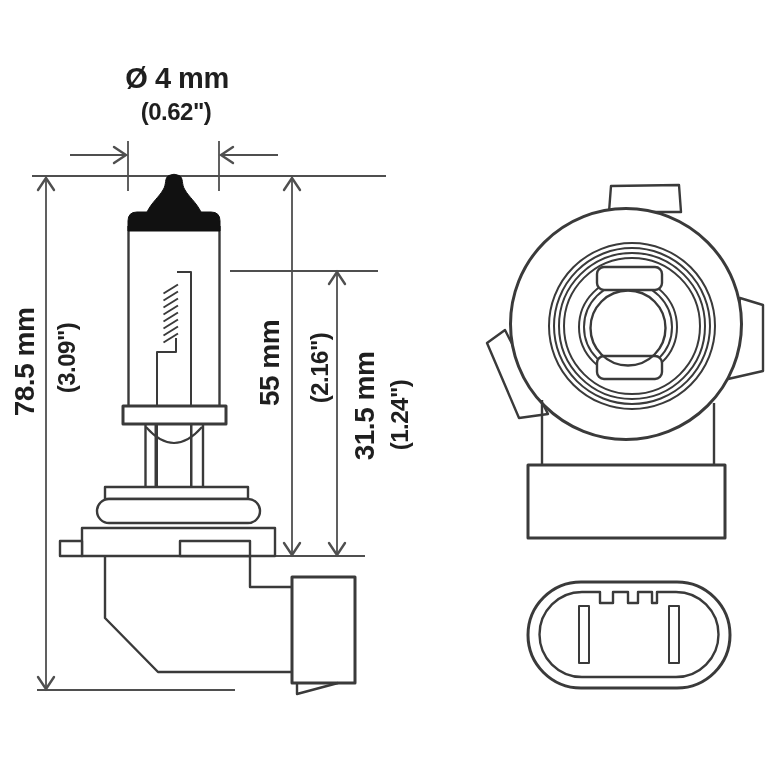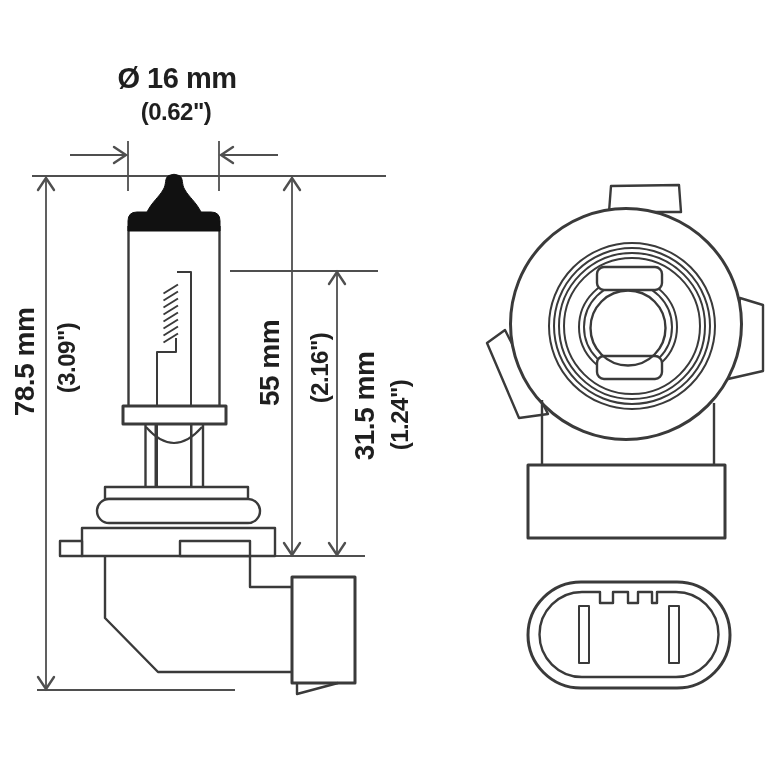--- a/index.html
+++ b/index.html
@@ -140,21 +140,21 @@
     </g>
 
     <g>
       <rect class="ln fw w3" x="528" y="582" width="202" height="106" rx="53"></rect>
       <path class="ln fw" d="M 582,592 H 600 V 603 H 613 V 592 H 628 V 603 H 638 V 592 H 652 V 603 H 657 V 592 H 676 A 42.5 42.5 0 0 1 676,677 H 582 A 42.5 42.5 0 0 1 582,592 Z"></path>
       <rect class="ln2 fw" x="579" y="606" width="10" height="57"></rect>
       <rect class="ln2 fw" x="669" y="606" width="10" height="57"></rect>
     </g>
   </svg>
 
-  <div class="hlabel fs29" style="left:177px;top:78px">Ø 16 mm</div>
+  <div class="hlabel fs29" style="left:177px;top:78px">Ø 4 mm</div>
   <div class="hlabel fs24" style="left:176px;top:112px">(0.62")</div>
 
   <div class="vlabel fs28" style="left:25px;top:362px">78.5 mm</div>
   <div class="vlabel fs24" style="left:67px;top:358px">(3.09")</div>
 
   <div class="vlabel fs28" style="left:270px;top:363px">55 mm</div>
   <div class="vlabel fs24" style="left:320px;top:368px">(2.16")</div>
 
   <div class="vlabel fs28" style="left:365px;top:406px">31.5 mm</div>
   <div class="vlabel fs24" style="left:400px;top:415px">(1.24")</div>

